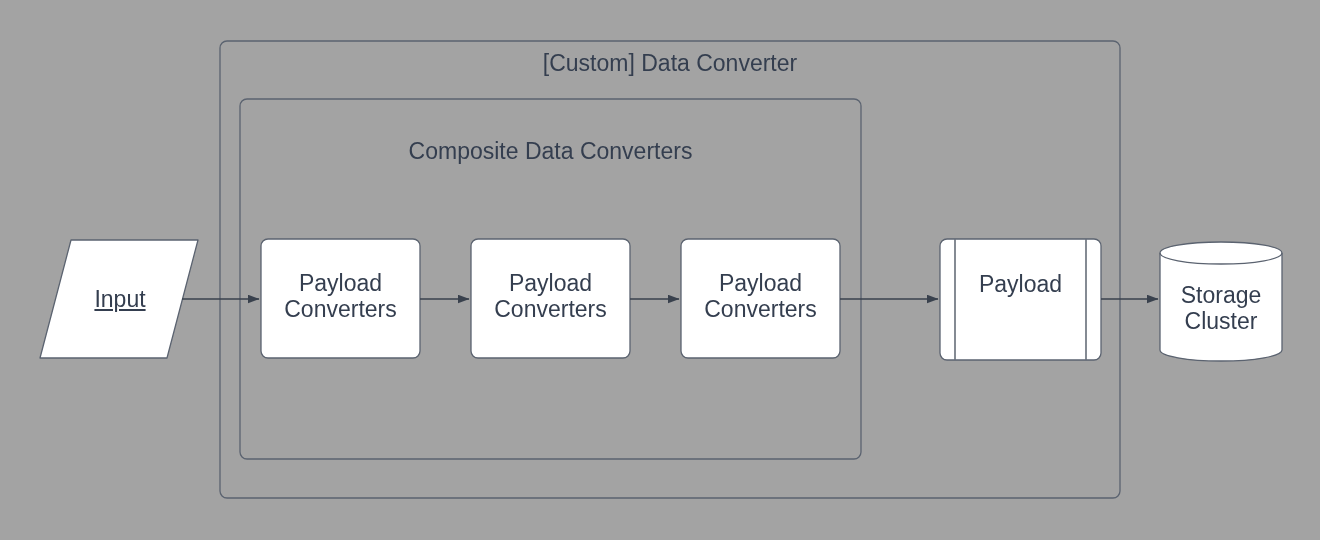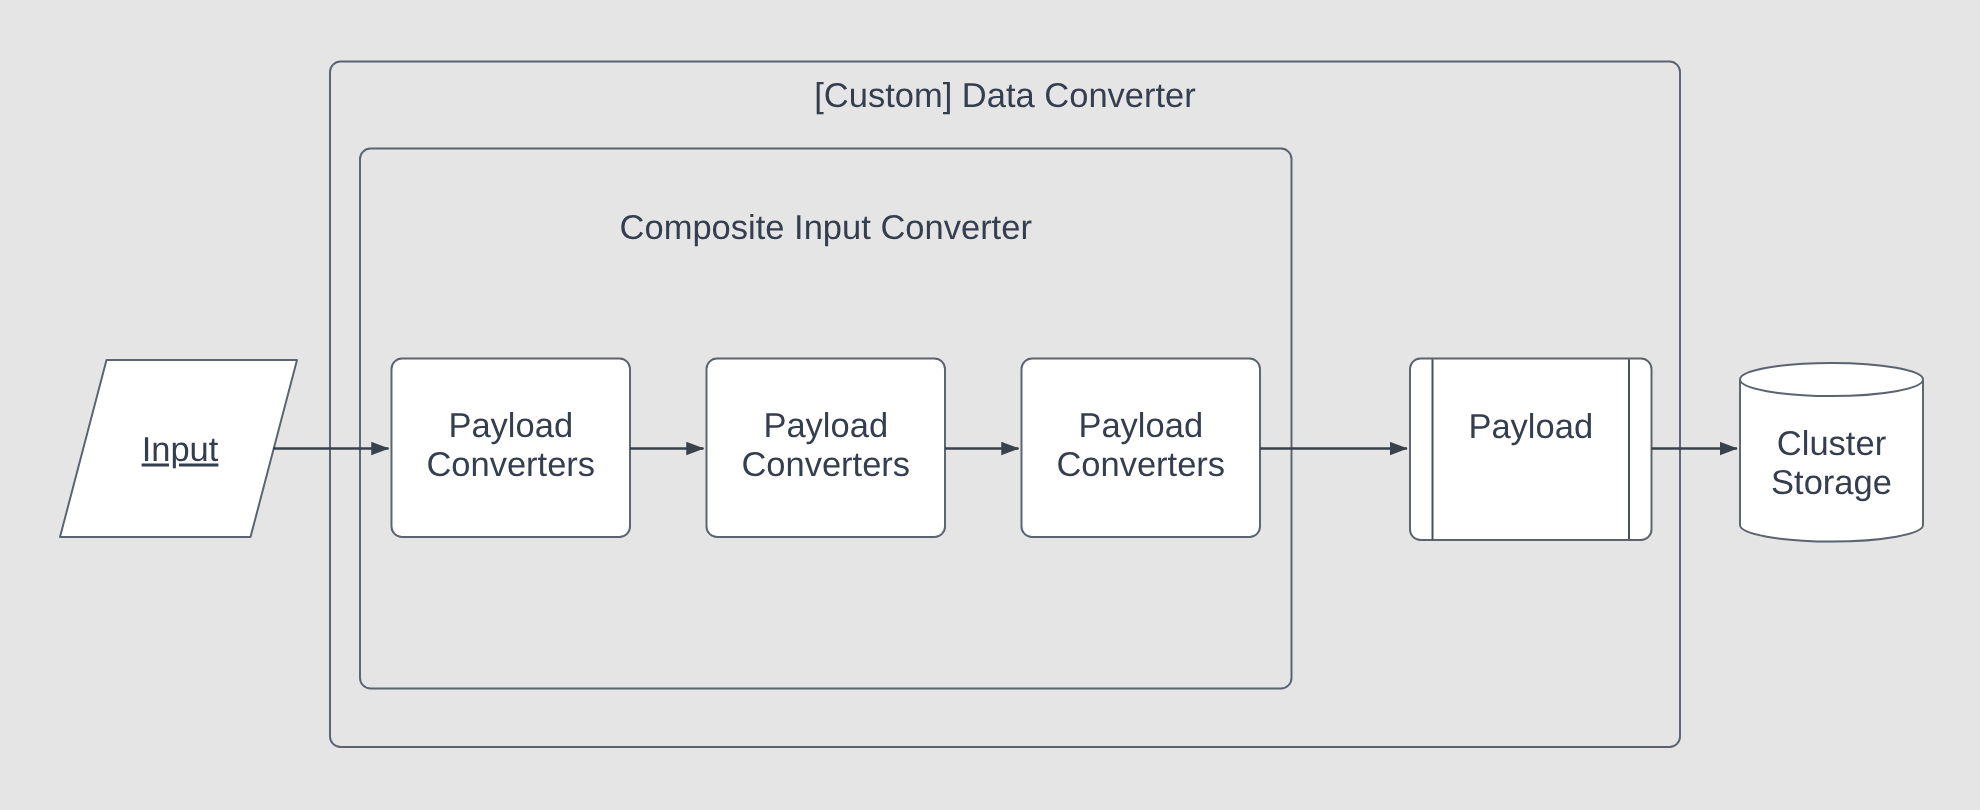--- a/index.html
+++ b/index.html
@@ -4,21 +4,21 @@
 <style>
   html, body {
     margin: 0;
     padding: 0;
     background: #ffffff;
   }
   .stage {
     position: relative;
     width: 1320px;
     height: 540px;
-    background: #e5e5e5;
+    background: #a3a3a3;
     font-family: "Liberation Sans", sans-serif;
     color: #343e4f;
     overflow: hidden;
   }
   .stage svg {
     position: absolute;
     left: 0;
     top: 0;
   }
   .lbl {
@@ -62,21 +62,21 @@
 
     <line x1="182" y1="299" x2="259" y2="299" stroke="#39414d" stroke-width="1.7" marker-end="url(#arrowhead)"></line>
     <line x1="420" y1="299" x2="469" y2="299" stroke="#39414d" stroke-width="1.7" marker-end="url(#arrowhead)"></line>
     <line x1="630" y1="299" x2="679" y2="299" stroke="#39414d" stroke-width="1.7" marker-end="url(#arrowhead)"></line>
     <line x1="840" y1="299" x2="938" y2="299" stroke="#39414d" stroke-width="1.7" marker-end="url(#arrowhead)"></line>
     <line x1="1101" y1="299" x2="1158" y2="299" stroke="#39414d" stroke-width="1.7" marker-end="url(#arrowhead)"></line>
   </svg>
 
   <div class="lbl" style="left:220px; top:50px; width:900px;">[Custom] Data Converter</div>
 
-  <div class="lbl" style="left:240px; top:138px; width:621px;">Composite Input Converter</div>
+  <div class="lbl" style="left:240px; top:138px; width:621px;">Composite Data Converters</div>
 
   <div class="lbl" style="left:41px; top:286px; width:158px;text-decoration:underline;">Input</div>
 
   <div class="lbl" style="left:261px; top:270px; width:159px;">
     <div>Payload</div>
     <div>Converters</div>
   </div>
 
   <div class="lbl" style="left:471px; top:270px; width:159px;">
     <div>Payload</div>
@@ -86,17 +86,17 @@
   <div class="lbl" style="left:681px; top:270px; width:159px;">
     <div>Payload</div>
     <div>Converters</div>
   </div>
 
   <div class="lbl" style="left:940px; top:271px; width:161px;">
     <div>Payload</div>
   </div>
 
   <div class="lbl" style="left:1160px; top:282px; width:122px;">
+    <div>Storage</div>
     <div>Cluster</div>
-    <div>Storage</div>
   </div>
 
 </div>
 
 </body></html>

